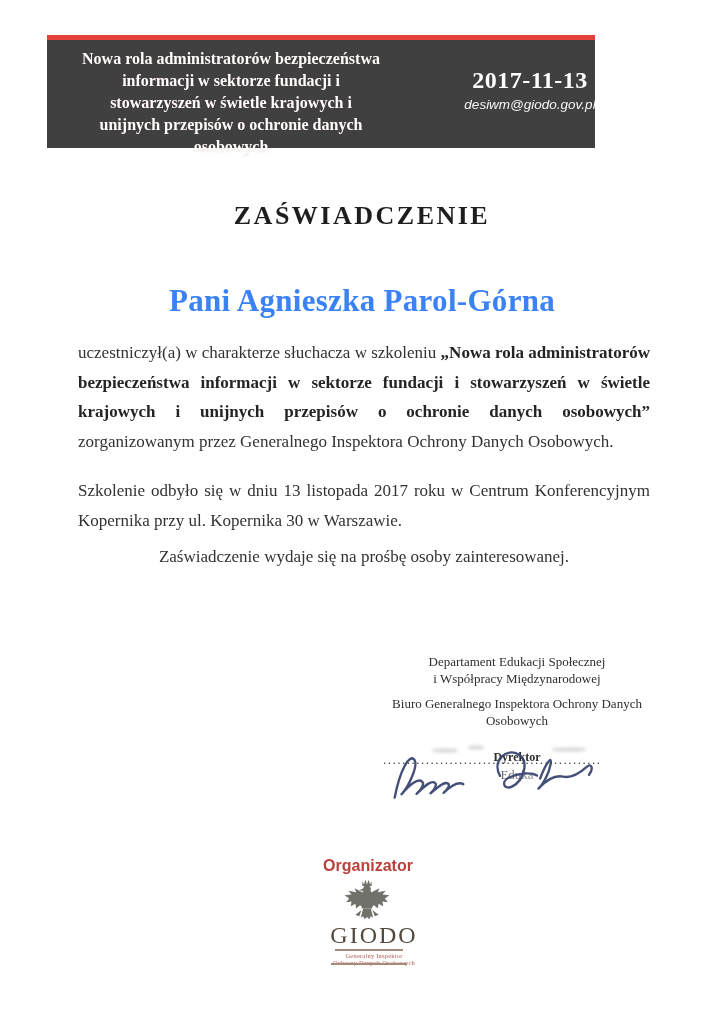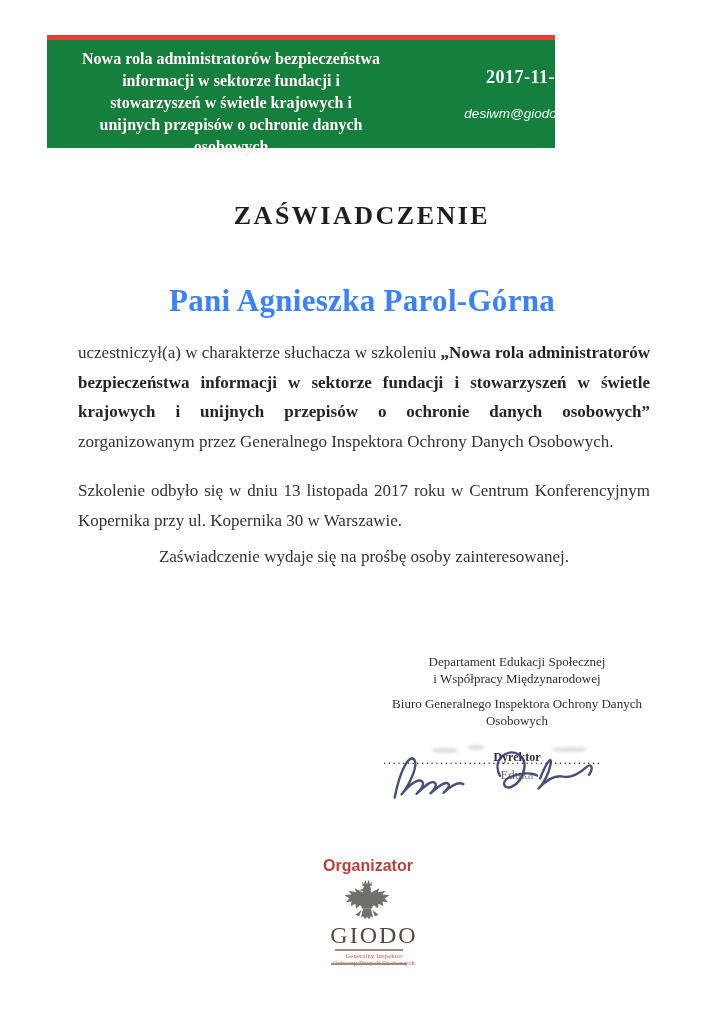--- a/index.html
+++ b/index.html
@@ -2,33 +2,33 @@
 <html lang="pl"><head>
 <meta charset="utf-8">
 <style>
   html,body{margin:0;padding:0;background:#ffffff;}
   .page{
     position:relative;width:724px;height:1024px;background:#ffffff;
     font-family:"Liberation Serif", serif;color:#2d2d2d;overflow:hidden;
   }
   
   .banner{
-    position:absolute;left:47px;top:35px;width:508px;height:113px;
-    background:#15803d;border-top:5px solid #e2423a;box-sizing:border-box;color:#ffffff;
+    position:absolute;left:47px;top:35px;width:548px;height:113px;
+    background:#404040;border-top:5px solid #e2423a;box-sizing:border-box;color:#ffffff;
   }
   .banner-title{
     position:absolute;left:8px;top:8px;width:352px;text-align:center;
     font-weight:bold;font-size:16px;line-height:22px;
     text-shadow:0 0 1px rgba(120,20,15,.35);
   }
   .banner-right{position:absolute;left:373px;top:27px;width:220px;text-align:center;}
-  .banner-date{font-weight:bold;font-size:18px;letter-spacing:.5px;display:block;}
+  .banner-date{font-weight:bold;font-size:24px;letter-spacing:.5px;display:block;}
   .banner-email{
     font-family:"Liberation Sans", sans-serif;font-style:italic;font-size:13.5px;
-    display:block;margin-top:18px;opacity:.95;
+    display:block;margin-top:3px;opacity:.95;
   }
   
   .doc-heading{
     position:absolute;top:201px;left:0;width:100%;text-align:center;
     font-size:26px;font-weight:bold;letter-spacing:2.5px;color:#1e1e1e;
   }
   .recipient{
     position:absolute;top:283px;left:0;width:100%;text-align:center;
     font-size:31px;font-weight:bold;color:#3b82f6;letter-spacing:.3px;
   }

